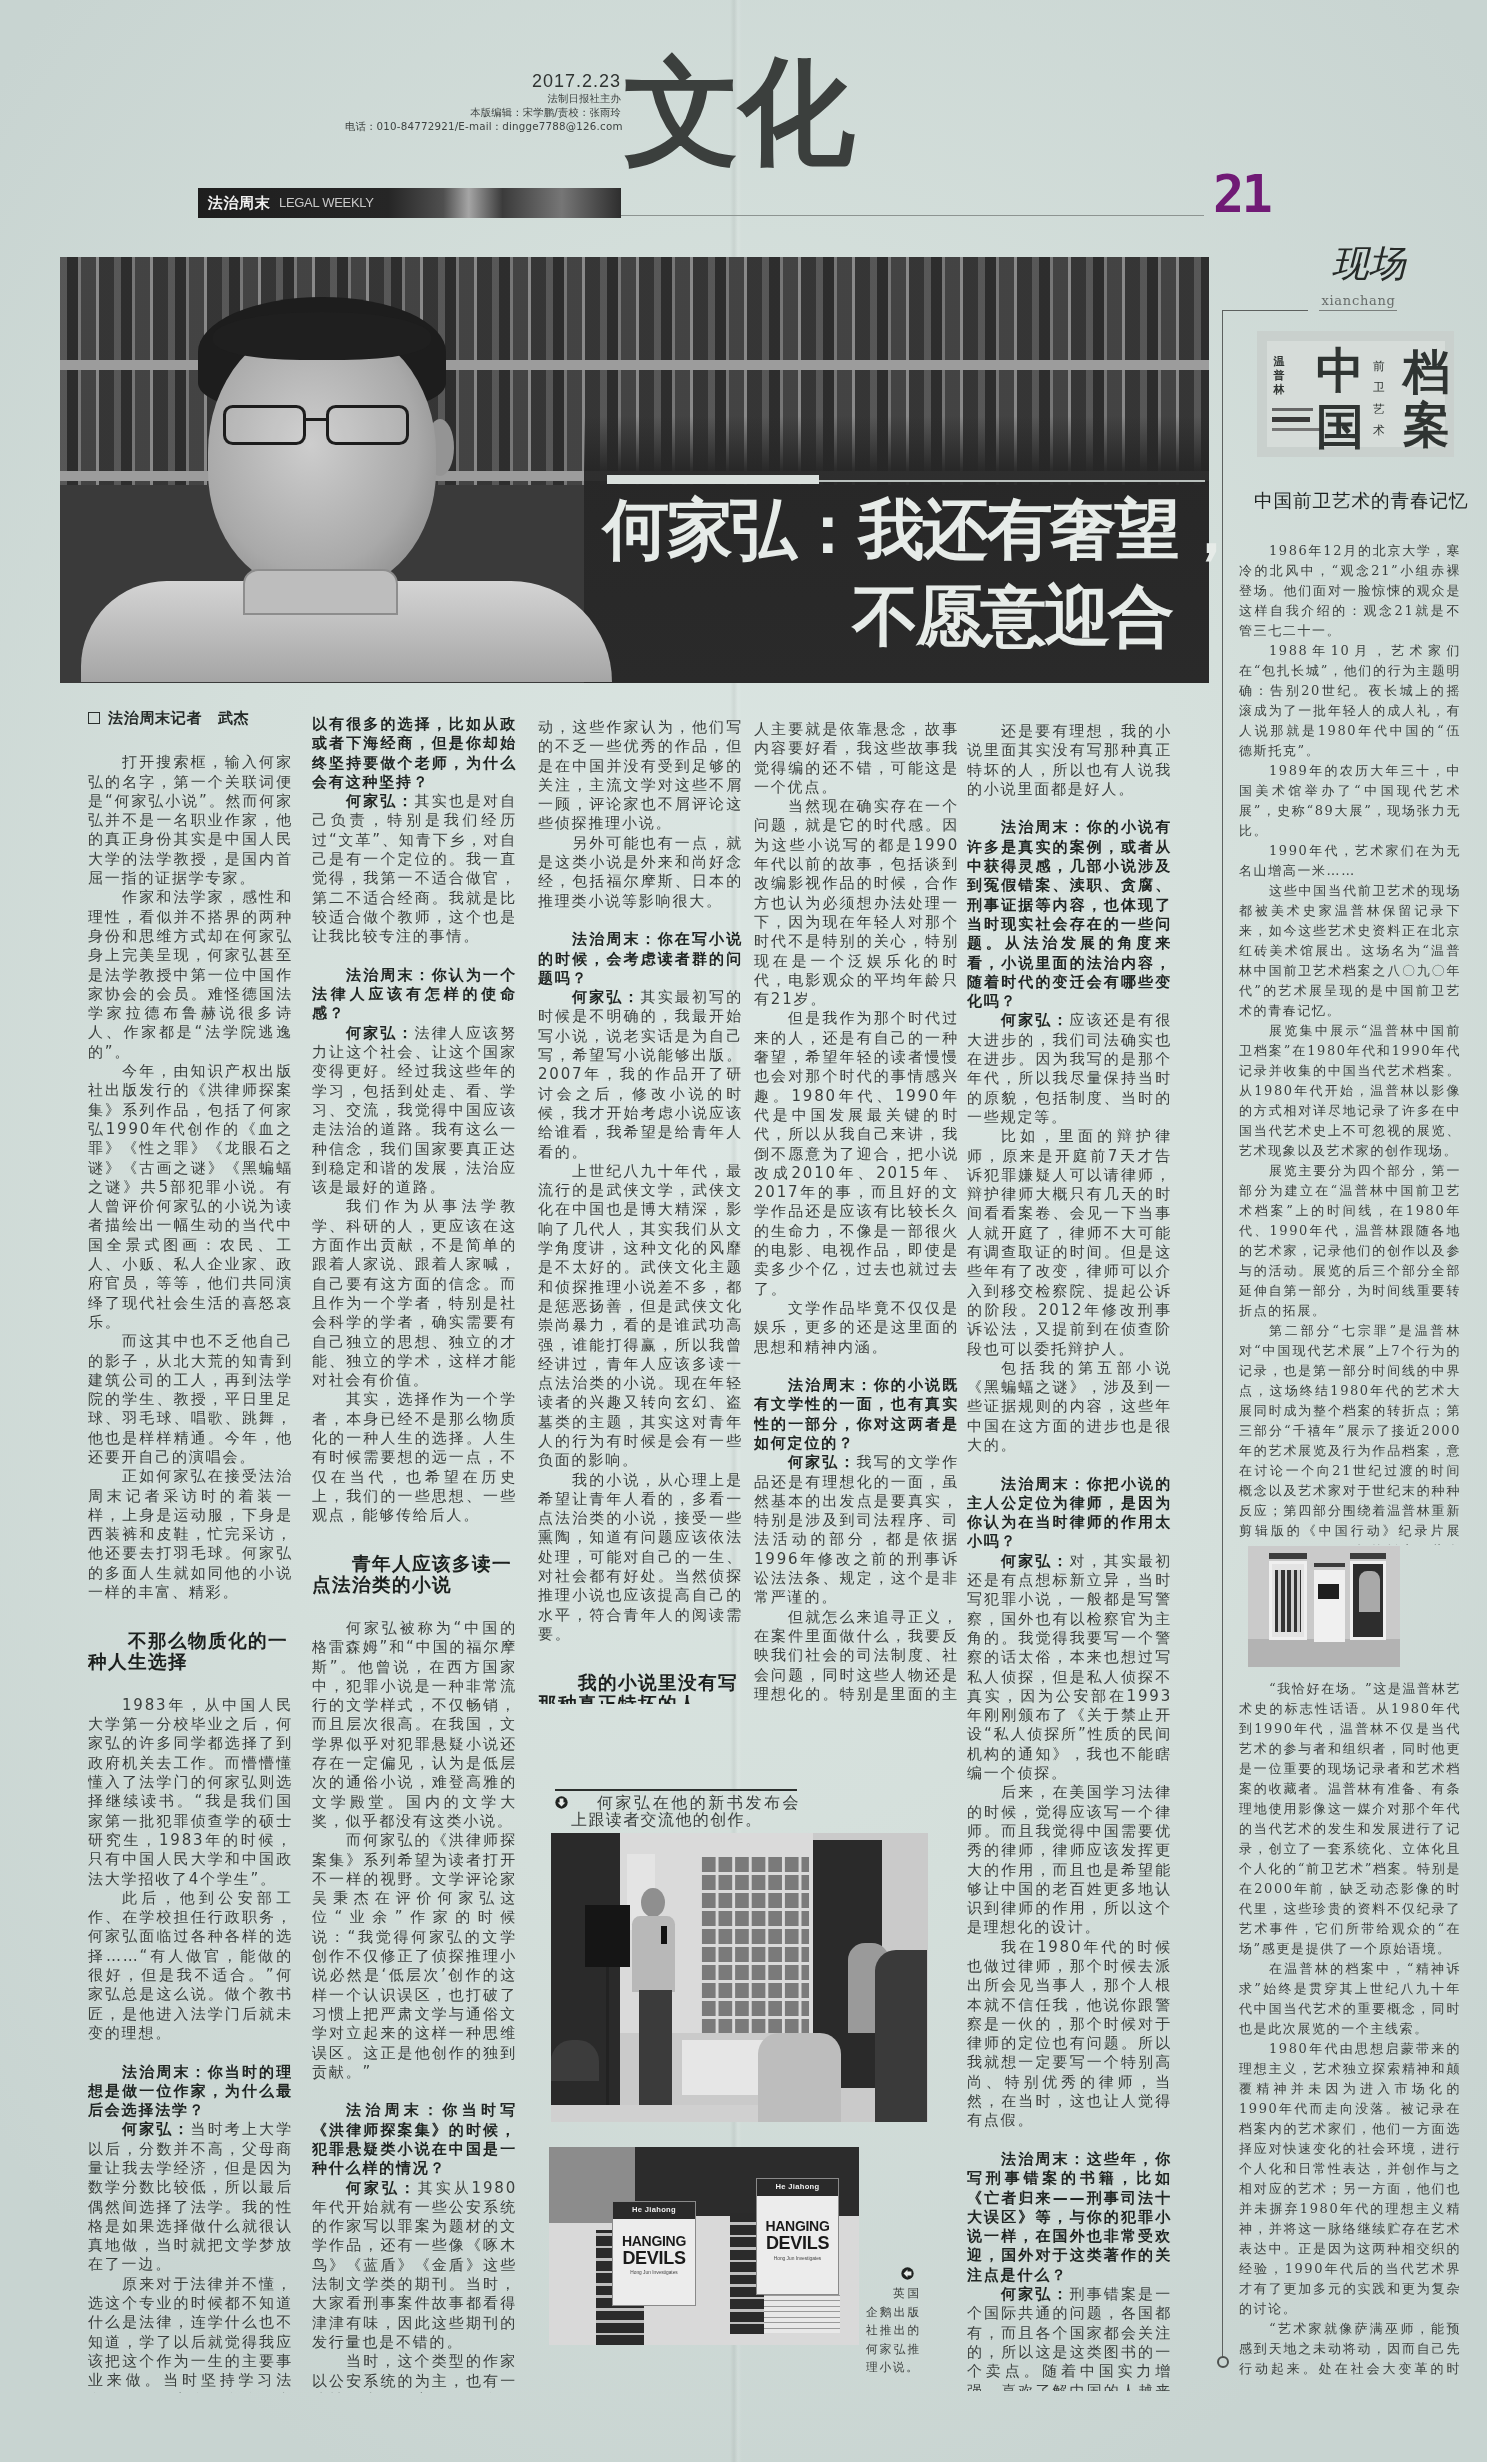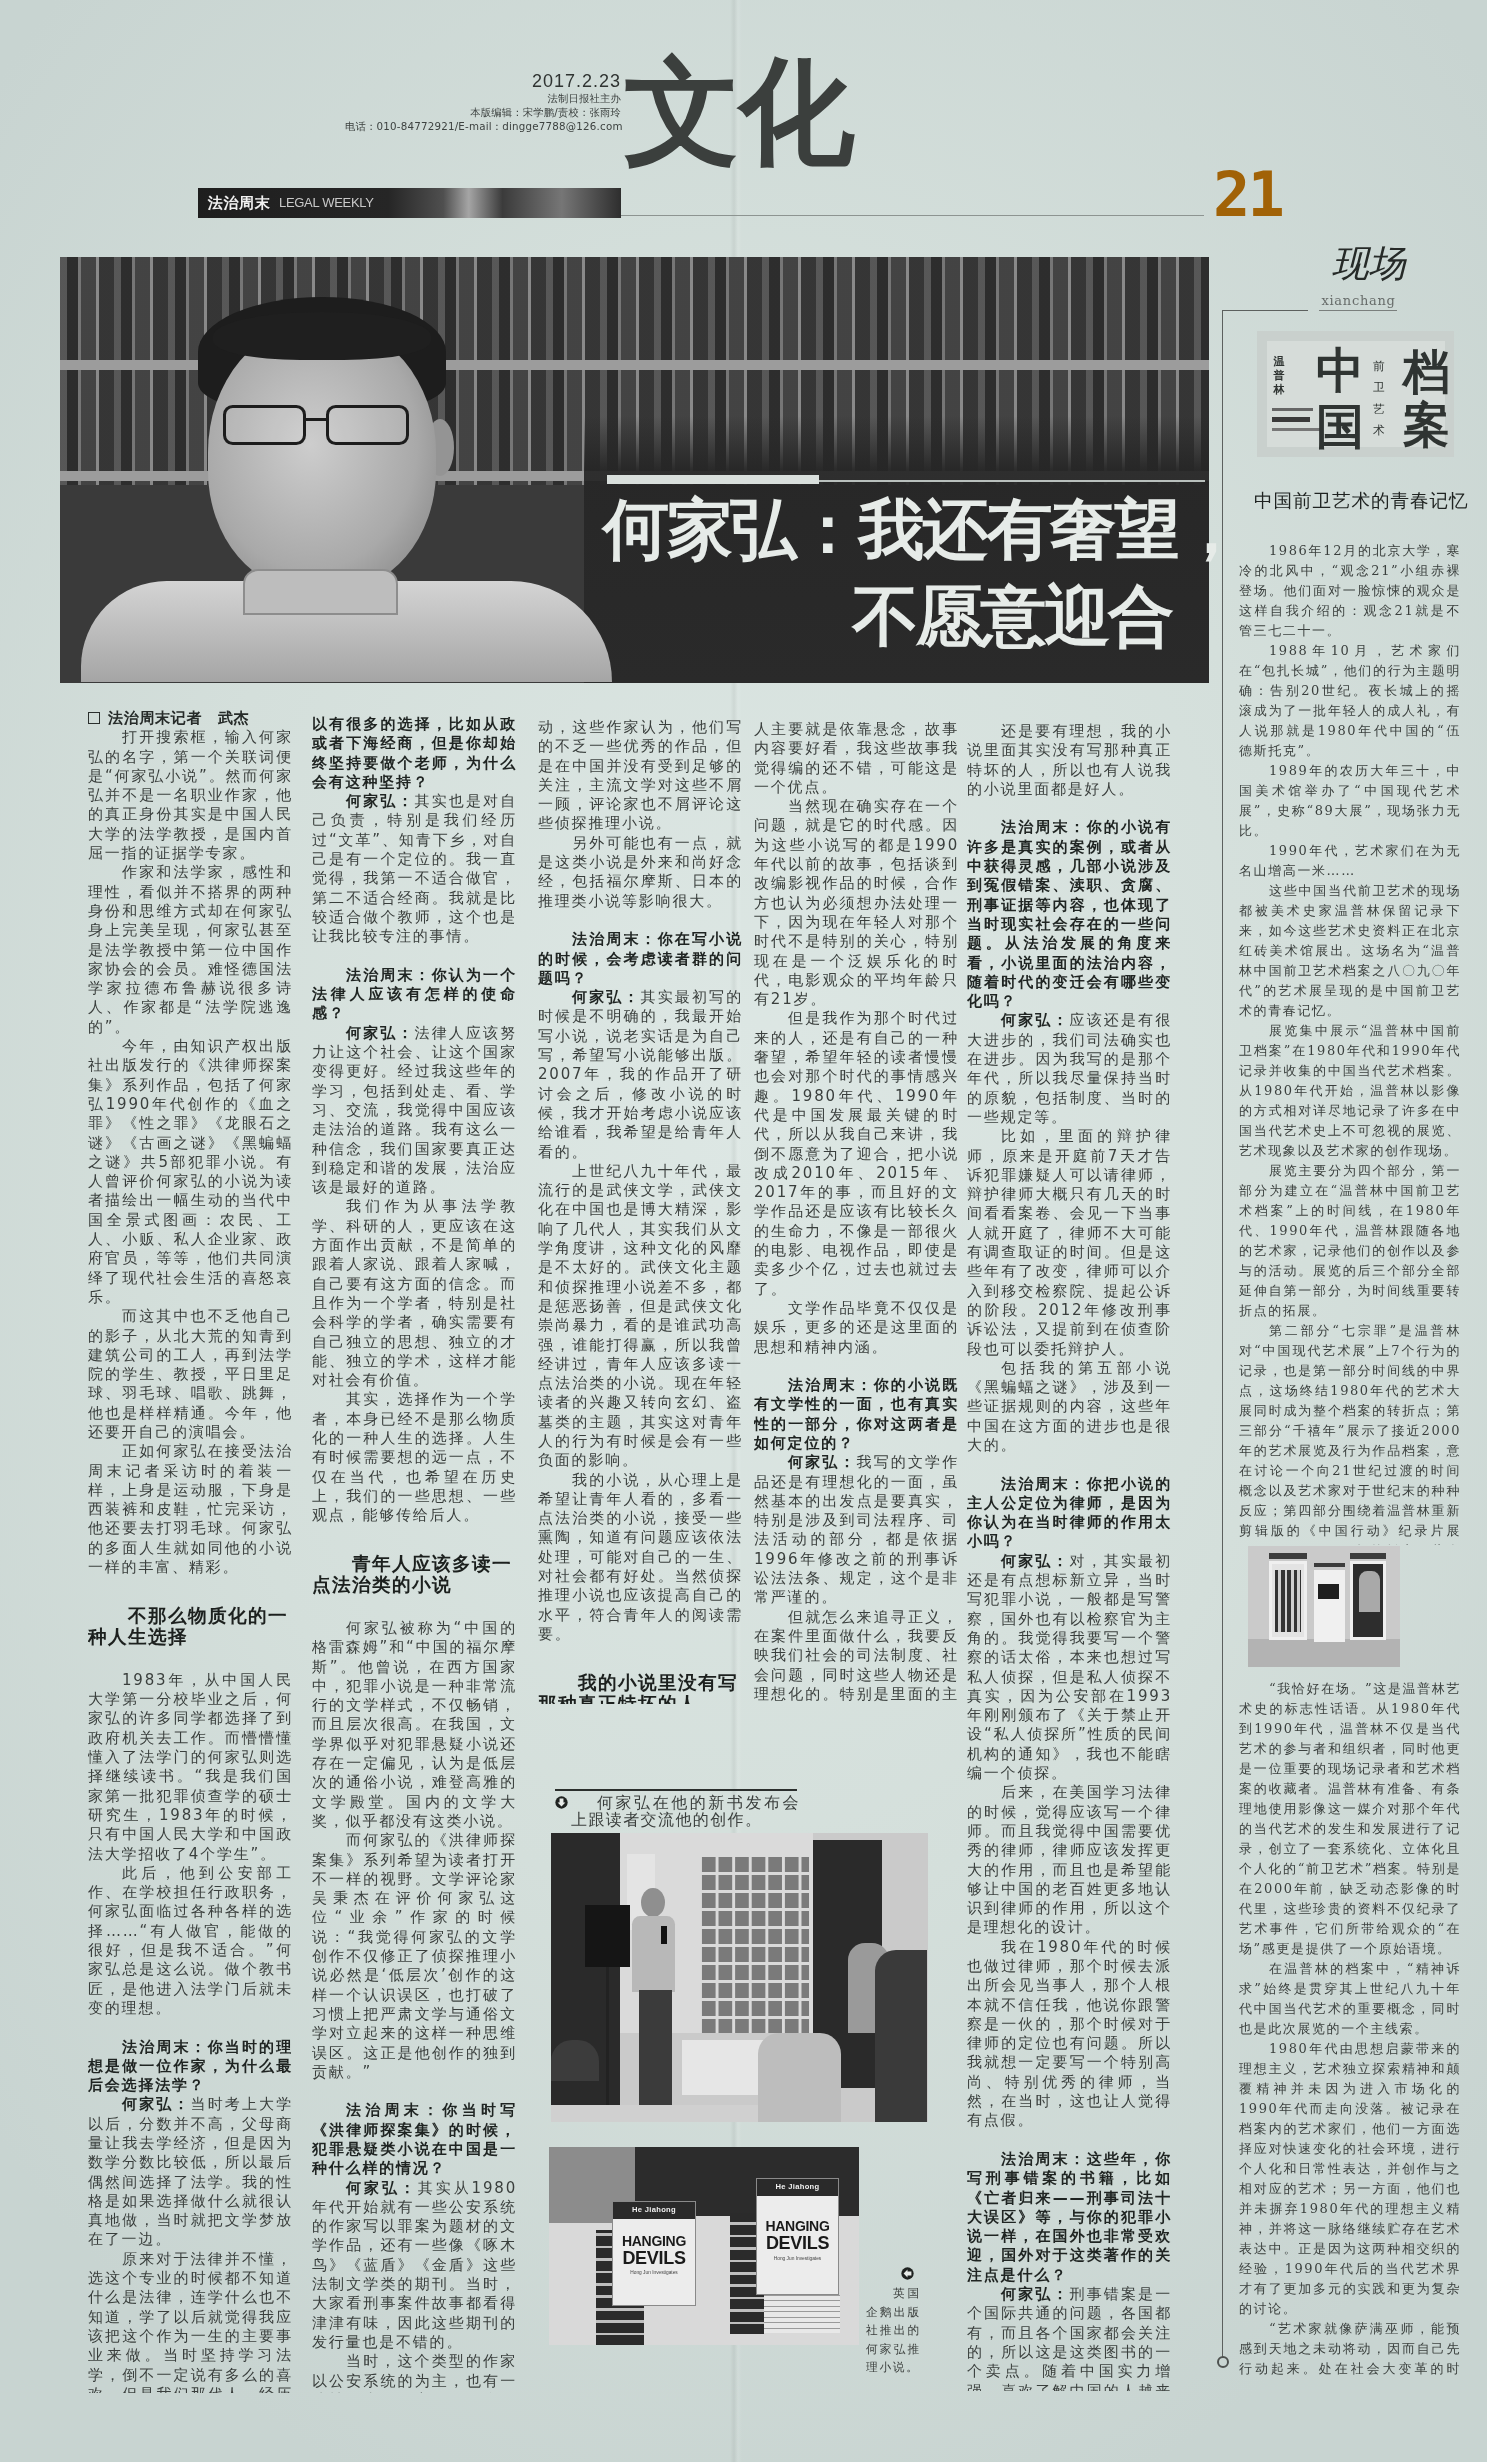--- a/index.html
+++ b/index.html
@@ -8,21 +8,21 @@
   background-image:radial-gradient(ellipse 70% 60% at 50% 45%,#dde7e4 0%,#d4dfdb 55%,#c8d4d1 100%);
   font-family:"DejaVu Sans",sans-serif;color:#343937;}
 .abs{position:absolute;}
 .fold{left:730px;top:0;width:12.4px;height:2462px;background:linear-gradient(90deg,rgba(0,0,0,0),rgba(0,0,0,.05),rgba(255,255,255,.10),rgba(0,0,0,0));}
 
 
 .date-block{left:345px;top:72px;width:276px;text-align:right;}
 .date{font-family:"Liberation Sans",sans-serif;font-size:18px;line-height:19.3px;letter-spacing:1px;color:#2f3331;}
 .meta{font-family:"DejaVu Sans",sans-serif;font-size:10.3px;line-height:14px;letter-spacing:0.2px;color:#3d4240;white-space:nowrap;}
 .section-title{left:624px;top:50px;font-family:"DejaVu Sans",sans-serif;font-weight:bold;font-size:116px;line-height:124px;letter-spacing:-1.4px;color:#3b3f3d;white-space:nowrap;}
-.page-num{left:1213px;top:160px;font-family:"DejaVu Sans Mono",monospace;font-weight:bold;font-size:62px;line-height:69px;color:#a16207;letter-spacing:-2.8px;}
+.page-num{left:1213px;top:160px;font-family:"DejaVu Sans Mono",monospace;font-weight:bold;font-size:52px;line-height:69px;color:#701a75;letter-spacing:-2.8px;}
 .header-rule{left:621px;top:215px;width:583px;height:1.4px;background:#8d9491;}
 .brand-strip{left:198px;top:188px;width:423px;height:30px;background:linear-gradient(90deg,#1e1e1e 0%,#262626 45%,#4f4f4f 58%,#a5a5a5 64%,#3b3b3b 72%,#767676 86%,#2e2e2e 100%);}
 .brand-cn{position:absolute;left:9.7px;top:5.5px;font-family:"DejaVu Serif",serif;font-weight:bold;font-size:15px;line-height:18px;color:#f2f2f2;letter-spacing:0.7px;white-space:nowrap;}
 .brand-en{position:absolute;left:81px;top:7px;font-family:"Liberation Sans",sans-serif;font-size:13px;line-height:16.6px;color:#c9c9c9;letter-spacing:-0.3px;white-space:nowrap;}
 
 
 .main-photo{left:60px;top:257px;width:1149px;height:426px;background:#3a3a3a;overflow:hidden;}
 .shelf{position:absolute;left:0;top:0;width:1149px;height:228px;opacity:.92;
   background:repeating-linear-gradient(90deg,#5a5a5a 0 7px,#2c2c2c 7px 18px,#7b7b7b 18px 21.4px,#444 21.4px 36px,#909090 36px 39px,#353535 39px 54px);}
 .shelf-board{position:absolute;left:0;width:1149px;height:9.7px;background:#9c9c9c;}
@@ -45,21 +45,21 @@
 .hl2{right:315px;top:578px;text-align:center;}
 
 
 .col{position:absolute;width:205px;overflow:hidden;font-family:"DejaVu Sans",sans-serif;font-size:15px;letter-spacing:1.8px;line-height:19.3px;color:#3a3f3d;}
 .col p{margin:0;text-indent:34px;text-align:justify;}
 .col p.cont{text-indent:0;}
 .col p.q{font-weight:bold;margin-top:19.3px;color:#1f2422;}
 .col p.qcont{font-weight:bold;text-indent:0;color:#1f2422;}
 .col .spk{font-weight:bold;color:#1f2422;}
 .col h3.sub{margin:28px 0 23.5px 0;font-size:18.6px;letter-spacing:1.4px;line-height:21px;font-weight:bold;text-indent:40px;color:#1c201e;}
-.byline{font-weight:bold;font-size:15px;letter-spacing:0.7px;line-height:19.3px;color:#262b29;white-space:nowrap;}
+.byline{font-weight:bold;font-size:15px;letter-spacing:0.7px;line-height:19.3px;margin-bottom:25px;color:#262b29;white-space:nowrap;}
 .sq-icon{display:inline-block;width:11.7px;height:11.7px;border:1.4px solid #2a2f2d;margin-right:8.3px;vertical-align:-0.7px;}
 
 
 .cap-rule{left:555px;top:1789px;width:242px;height:2.1px;background:#2b2f2d;}
 .cap-icon{width:13px;height:13px;}
 .cap-text{font-size:16px;letter-spacing:1.4px;line-height:16.6px;color:#3a3e3c;text-align:justify;}
 .event-photo{left:551px;top:1833px;width:377px;height:289px;background:#cacaca;overflow:hidden;}
 .book-photo{left:549px;top:2147px;width:310px;height:198px;background:#d9d9d9;overflow:hidden;}
 .ep{position:absolute;}
 .posters{background-color:#7a7a7a;background-image:linear-gradient(90deg,#dadada 2.8px,transparent 2.8px),linear-gradient(#dadada 2.8px,transparent 2.8px);background-size:16.6px 18px;}

